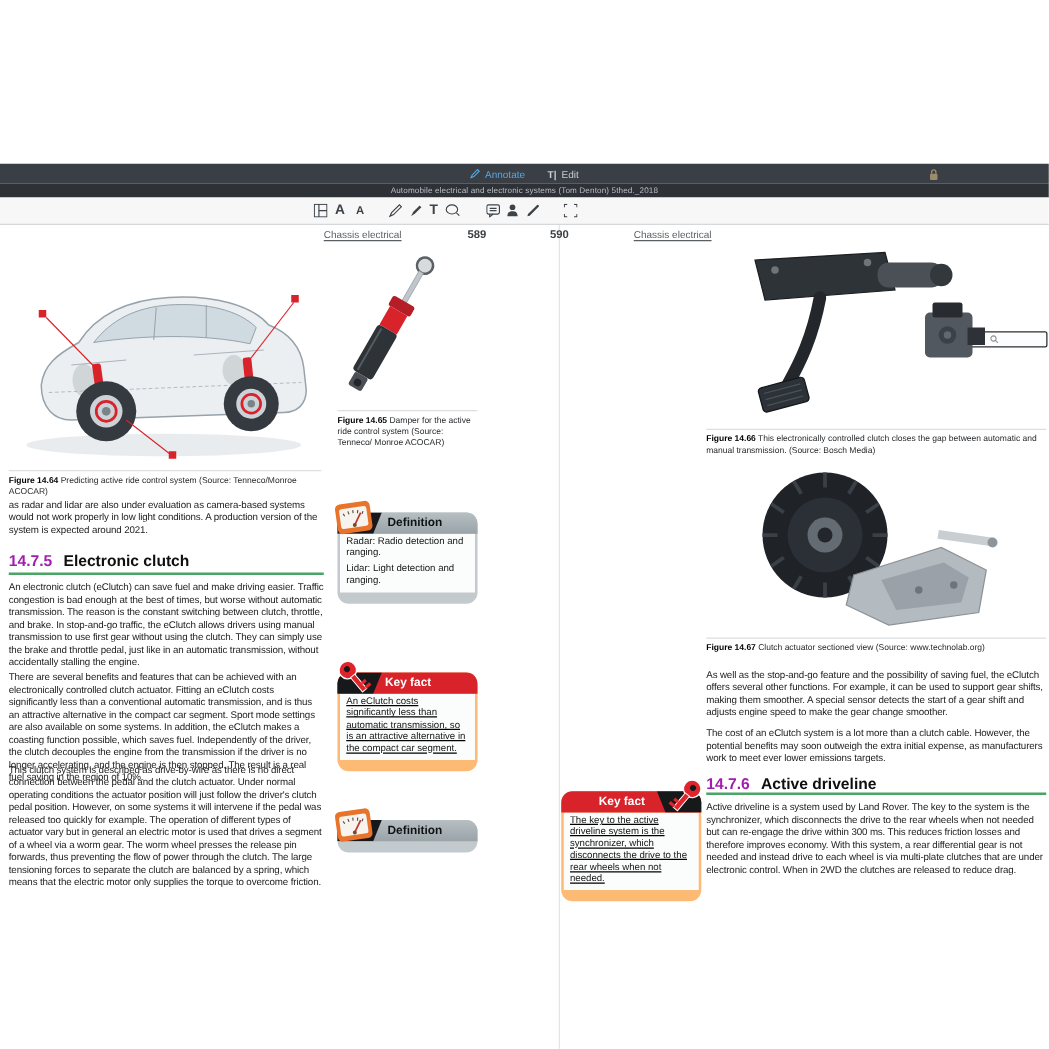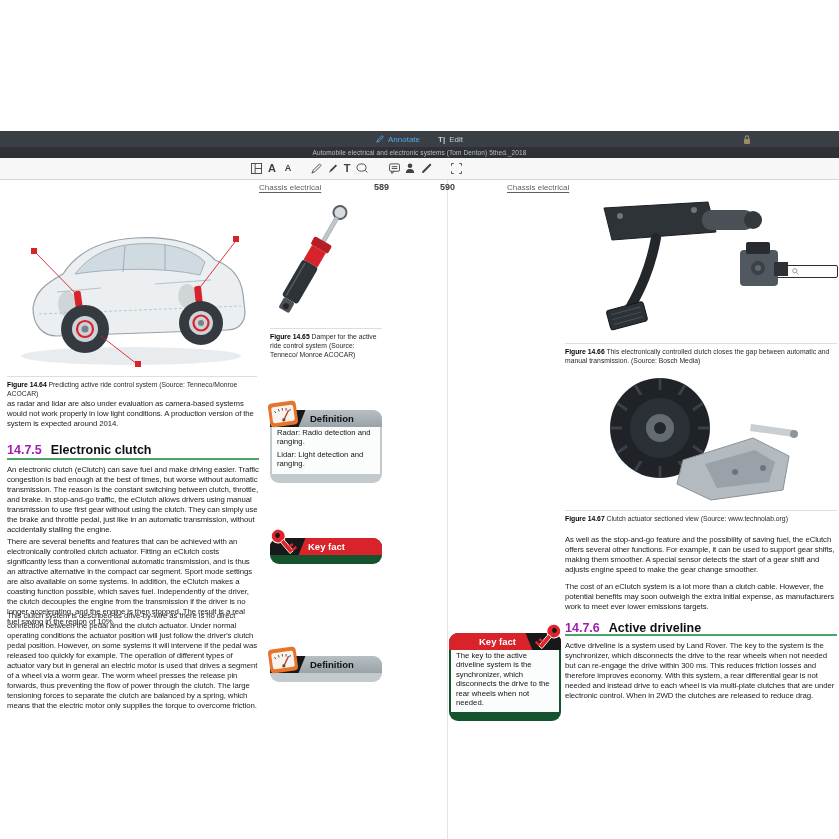--- a/index.html
+++ b/index.html
@@ -27,21 +27,21 @@
   .pgnum{font-size:9px;font-weight:bold;color:#3c4044;}
   .body-text{font-size:7.8px;line-height:10px;color:#1c1c1c;letter-spacing:-0.1px;}
   .cap{font-size:6.8px;line-height:9px;color:#26292c;border-top:1px solid #dcdedf;padding-top:3px;}
   .cap b{font-weight:bold;color:#000;}
   .h-num{font-size:12.5px;font-weight:bold;color:#a21caf;margin-right:9px;}
   .h-title{font-size:12.5px;font-weight:bold;color:#0e0f10;}
   .grule{position:absolute;height:2px;background:#4aa466;}
   
   .defbox,.kfbox{position:absolute;width:112px;border-radius:9px;padding-bottom:9px;}
   .defbox{background:#c3cacd;}
-  .kfbox{background:#14532d;}
+  .kfbox{background:#fdba74;text-decoration:underline;}
   .band{height:17px;border-radius:9px 9px 0 0;position:relative;overflow:hidden;}
   .defband{background:linear-gradient(#b7bfc3,#99a3a8);padding-left:27px;}
   .kfband{background:#d8232a;}
   .wedgeL{position:absolute;left:-10px;top:0;width:42px;height:17px;background:#16181a;transform:skewX(-22deg);}
   .wedgeR{position:absolute;right:-10px;top:0;width:42px;height:17px;background:#16181a;transform:skewX(22deg);}
   .band-title-def{position:absolute;left:40px;top:3px;font-size:9.5px;font-weight:bold;color:#101112;}
   .band-title-kf{position:absolute;top:3px;font-size:9.5px;font-weight:bold;color:#fff;}
   .boxbody{background:#fbfcfc;margin:0 2px;padding:1px 5px 5px 5px;font-size:7.7px;line-height:9.4px;color:#131415;}
   .defline{margin-bottom:3px;}
   .cicon{position:absolute;z-index:3;}
@@ -173,21 +173,21 @@
       <rect x="228" y="40" width="6" height="6" fill="#d8232a"></rect>
     <path d="M96,140 L132,168" stroke="#d8232a" stroke-width="0.9" fill="none"></path>
       <rect x="130" y="165" width="6" height="6" fill="#d8232a"></rect>
   </svg>
 </div>
 <div class="abs cap" style="left:7px;top:376px;width:250px;">
   <b>Figure 14.64</b>
   <span>Predicting active ride control system (Source: Tenneco/Monroe ACOCAR)</span>
 </div>
 
-<div class="abs body-text" style="left:7px;top:399px;width:252px;">as radar and lidar are also under evaluation as camera-based systems would not work properly in low light conditions. A production version of the system is expected around 2014.</div>
+<div class="abs body-text" style="left:7px;top:399px;width:252px;">as radar and lidar are also under evaluation as camera-based systems would not work properly in low light conditions. A production version of the system is expected around 2021.</div>
 
 <div class="abs" style="left:7px;top:440px;">
   <span class="h-num">14.7.5</span><span class="h-title">Electronic clutch</span>
 </div>
 <div class="grule" style="left:7px;top:458px;width:252px;"></div>
 
 <div class="abs body-text" style="left:7px;top:465px;width:252px;">An electronic clutch (eClutch) can save fuel and make driving easier. Traffic congestion is bad enough at the best of times, but worse without automatic transmission. The reason is the constant switching between clutch, throttle, and brake. In stop-and-go traffic, the eClutch allows drivers using manual transmission to use first gear without using the clutch. They can simply use the brake and throttle pedal, just like in an automatic transmission, without accidentally stalling the engine.</div>
 <div class="abs body-text" style="left:7px;top:537px;width:252px;">There are several benefits and features that can be achieved with an electronically controlled clutch actuator. Fitting an eClutch costs significantly less than a conventional automatic transmission, and is thus an attractive alternative in the compact car segment. Sport mode settings are also available on some systems. In addition, the eClutch makes a coasting function possible, which saves fuel. Independently of the driver, the clutch decouples the engine from the transmission if the driver is no longer accelerating, and the engine is then stopped. The result is a real fuel saving in the region of 10%.</div>
 <div class="abs body-text" style="left:7px;top:611px;width:252px;">This clutch system is described as drive-by-wire as there is no direct connection between the pedal and the clutch actuator. Under normal operating conditions the actuator position will just follow the driver's clutch pedal position. However, on some systems it will intervene if the pedal was released too quickly for example. The operation of different types of actuator vary but in general an electric motor is used that drives a segment of a wheel via a worm gear. The worm wheel presses the release pin forwards, thus preventing the flow of power through the clutch. The large tensioning forces to separate the clutch are balanced by a spring, which means that the electric motor only supplies the torque to overcome friction.</div>
 
@@ -228,20 +228,21 @@
       <circle cx="16" cy="20" r="1.6" fill="#7a4a20"></circle>
     </g>
   </svg>
 </div>
 
 <div class="kfbox" style="left:270px;top:538px;">
   <div class="band kfband">
     <div class="wedgeL"></div>
     <span class="band-title-kf" style="left:38px;">Key fact</span>
   </div>
+  <div class="boxbody">An eClutch costs significantly less than automatic transmission, so is an attractive alternative in the compact car segment.</div>
   <svg class="cicon" style="left:-4px;top:-12px;" width="36" height="34" viewBox="0 0 36 34">
     <g transform="rotate(-40 18 17)">
       <circle cx="18" cy="8" r="7" fill="#e0242b" stroke="#fff" stroke-width="1"></circle>
       <circle cx="18" cy="7" r="2.4" fill="#16181a"></circle>
       <rect x="15.8" y="14" width="4.4" height="15" fill="#e0242b" stroke="#fff" stroke-width="0.8"></rect>
       <rect x="20" y="22" width="4" height="2.6" fill="#e0242b"></rect>
       <rect x="20" y="26.5" width="5" height="2.6" fill="#e0242b"></rect>
     </g>
   </svg>
 </div>

